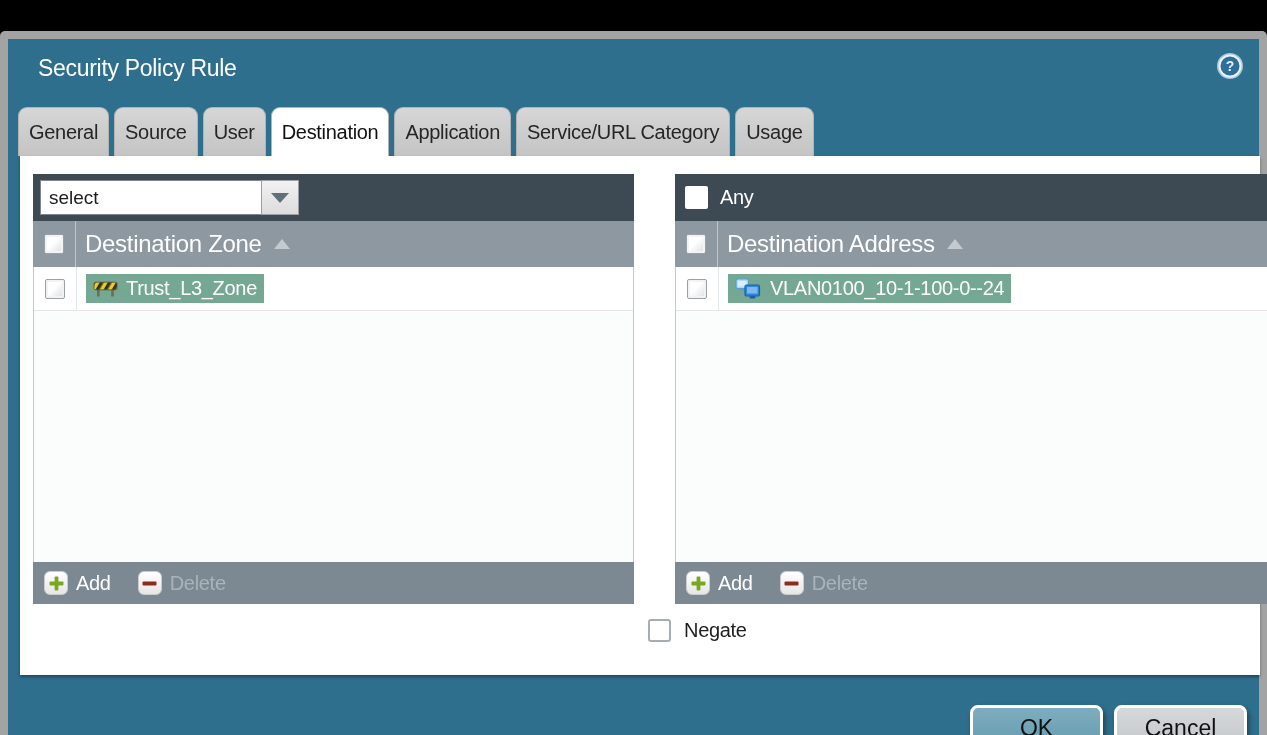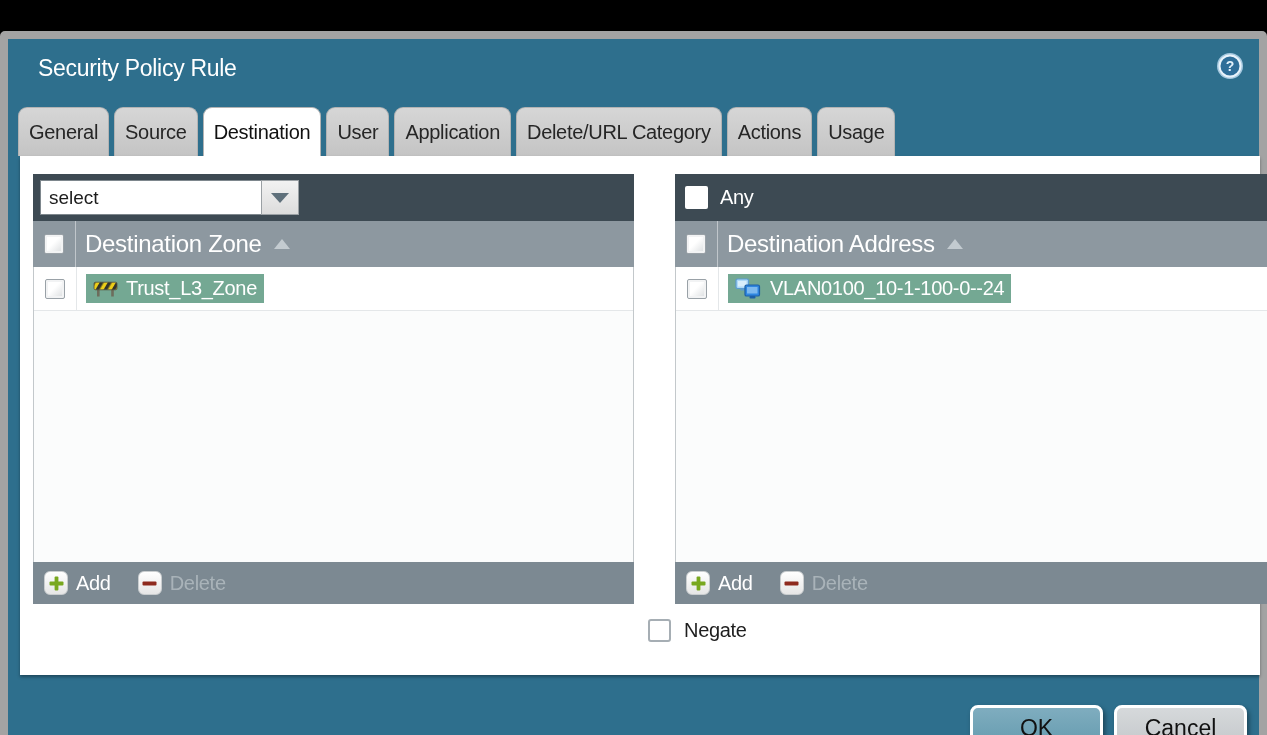--- a/index.html
+++ b/index.html
@@ -117,25 +117,24 @@
     <svg width="28" height="28" viewBox="0 0 28 28">
       <circle cx="14" cy="14" r="13" fill="#a6c9e0"></circle>
       <circle cx="14" cy="14" r="10.5" fill="#2f6e99" stroke="#e9f3fb" stroke-width="2"></circle>
       <text x="14" y="19" text-anchor="middle" font-size="14" font-weight="bold" fill="#e2f0fa" font-family="Liberation Sans, sans-serif">?</text>
     </svg>
   </div>
 
   <div class="tabs">
     <div class="tab">General</div>
     <div class="tab">Source</div>
+    <div class="tab">User</div>
     <div class="tab active">Destination</div>
-    <div class="tab">User</div>
     <div class="tab">Application</div>
-    <div class="tab">Delete/URL Category</div>
-    <div class="tab">Actions</div>
+    <div class="tab">Service/URL Category</div>
     <div class="tab">Usage</div>
   </div>
 
   <div class="content">
 
     <div class="panel panel-left">
       <div class="panel-toolbar">
         <div class="combo">
           <input type="text" value="select" style="">
           <div class="combo-btn">

